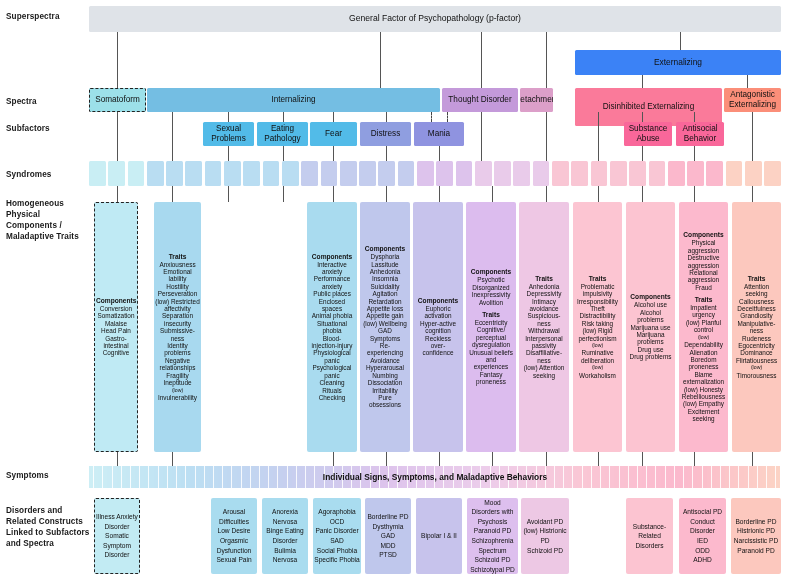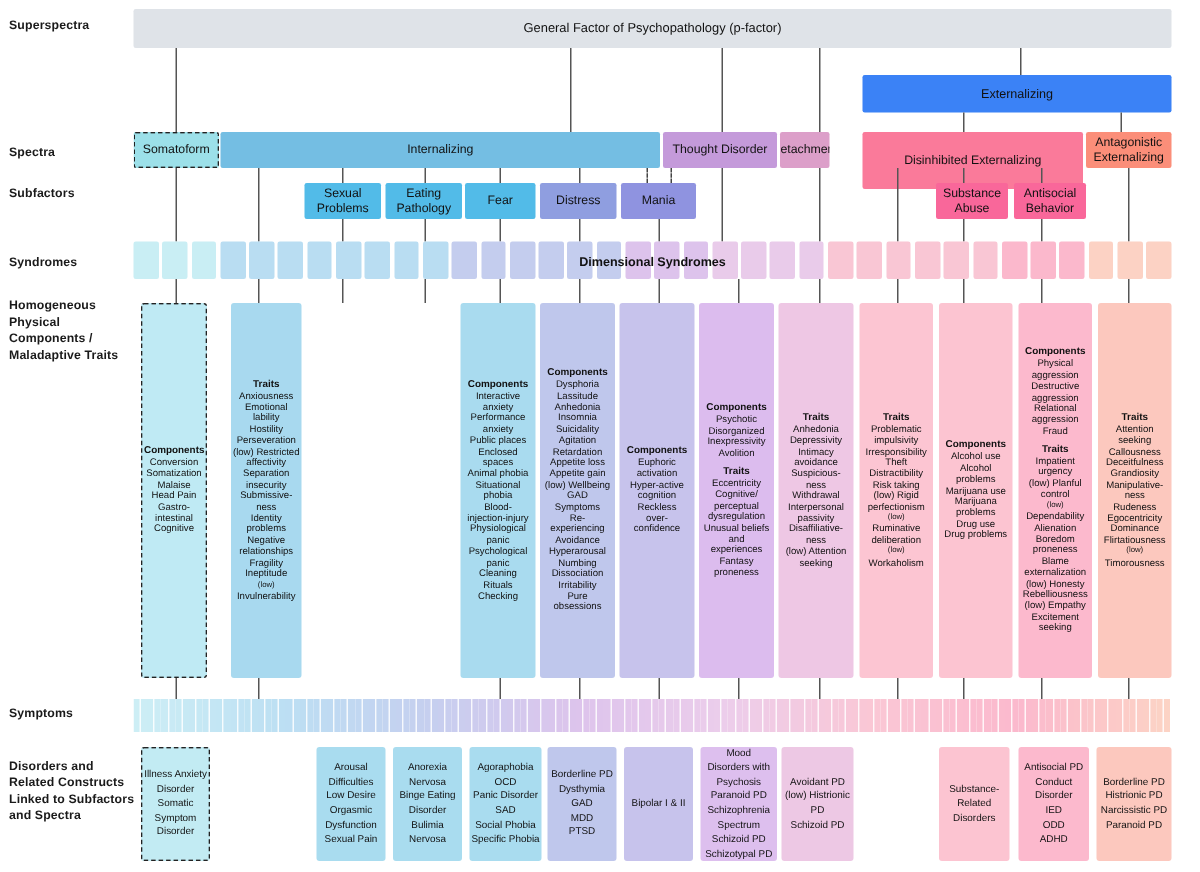--- a/index.html
+++ b/index.html
@@ -203,21 +203,20 @@
       <div class="syn-cell" style="left: 173.65px; top: 0px; width: 16.6944px; height: 25px; background: rgb(185, 221, 242);"></div>
       <div class="syn-cell" style="left: 154.356px; top: 0px; width: 16.6944px; height: 25px; background: rgb(185, 221, 242);"></div>
       <div class="syn-cell" style="left: 135.061px; top: 0px; width: 16.6944px; height: 25px; background: rgb(185, 221, 242);"></div>
       <div class="syn-cell" style="left: 115.767px; top: 0px; width: 16.6944px; height: 25px; background: rgb(185, 221, 242);"></div>
       <div class="syn-cell" style="left: 96.4722px; top: 0px; width: 16.6944px; height: 25px; background: rgb(185, 221, 242);"></div>
       <div class="syn-cell" style="left: 77.1778px; top: 0px; width: 16.6944px; height: 25px; background: rgb(185, 221, 242);"></div>
       <div class="syn-cell" style="left: 57.8833px; top: 0px; width: 16.6944px; height: 25px; background: rgb(185, 221, 242);"></div>
       <div class="syn-cell" style="left: 38.5889px; top: 0px; width: 16.6944px; height: 25px; background: rgb(201, 238, 244);"></div>
       <div class="syn-cell" style="left: 19.2944px; top: 0px; width: 16.6944px; height: 25px; background: rgb(201, 238, 244);"></div>
       <div class="syn-cell" style="left: 0px; top: 0px; width: 16.6944px; height: 25px; background: rgb(201, 238, 244);"></div>
-    <div class="syn-label">Dimensional Syndromes</div>
   </div>
 
   <div class="connector" style="left:117px; top:186px; height:16px;"></div>
   <div class="connector" style="left:172px; top:186px; height:16px;"></div>
   <div class="connector" style="left:228px; top:186px; height:16px;"></div>
   <div class="connector" style="left:283px; top:186px; height:16px;"></div>
   <div class="connector" style="left:333px; top:186px; height:16px;"></div>
   <div class="connector" style="left:386px; top:186px; height:16px;"></div>
   <div class="connector" style="left:439px; top:186px; height:16px;"></div>
   <div class="connector" style="left:492px; top:186px; height:16px;"></div>
@@ -580,20 +579,21 @@
       <div class="symptom-stripe" style="flex: 1 1 auto; background: rgb(252, 201, 200); border-right: none;"></div>
       <div class="symptom-stripe" style="flex: 1 1 auto; background: rgb(252, 202, 200); border-right: 0.5px solid rgba(255, 255, 255, 0.85);"></div>
       <div class="symptom-stripe" style="flex: 1 1 auto; background: rgb(252, 204, 199); border-right: none;"></div>
       <div class="symptom-stripe" style="flex: 1 1 auto; background: rgb(252, 205, 199); border-right: 0.5px solid rgba(255, 255, 255, 0.85);"></div>
       <div class="symptom-stripe" style="flex: 1 1 auto; background: rgb(252, 206, 199); border-right: none;"></div>
       <div class="symptom-stripe" style="flex: 1 1 auto; background: rgb(252, 207, 198); border-right: 0.5px solid rgba(255, 255, 255, 0.85);"></div>
       <div class="symptom-stripe" style="flex: 1 1 auto; background: rgb(252, 209, 198); border-right: none;"></div>
       <div class="symptom-stripe" style="flex: 1 1 auto; background: rgb(252, 210, 197); border-right: 0.5px solid rgba(255, 255, 255, 0.85);"></div>
       <div class="symptom-stripe" style="flex: 1 1 auto; background: rgb(252, 211, 197); border-right: none;"></div>
     </div>
+  <div style="position:absolute; left:89px; top:466px; width:692px; height:22px; display:flex; align-items:center; justify-content:center; font-size:8.4px; font-weight:bold; color:#111; pointer-events:none;">Individual Signs, Symptoms, and Maladaptive Behaviors</div>
 
   <div id="disorders-row">
       <div class="dis-col dashed" style="left: 94px; top: 498px; width: 46px; height: 76px; background: rgb(194, 235, 243);">
         <div>Illness Anxiety</div>
         <div>Disorder</div>
         <div>Somatic</div>
         <div>Symptom</div>
         <div>Disorder</div>
       </div>
       <div class="dis-col" style="left: 211px; top: 498px; width: 46px; height: 76px; background: rgb(169, 220, 239);">

